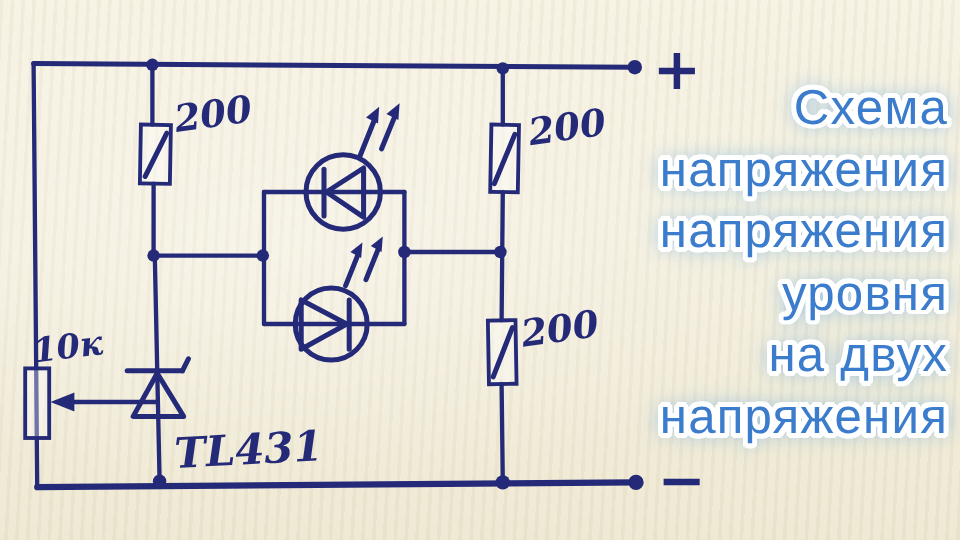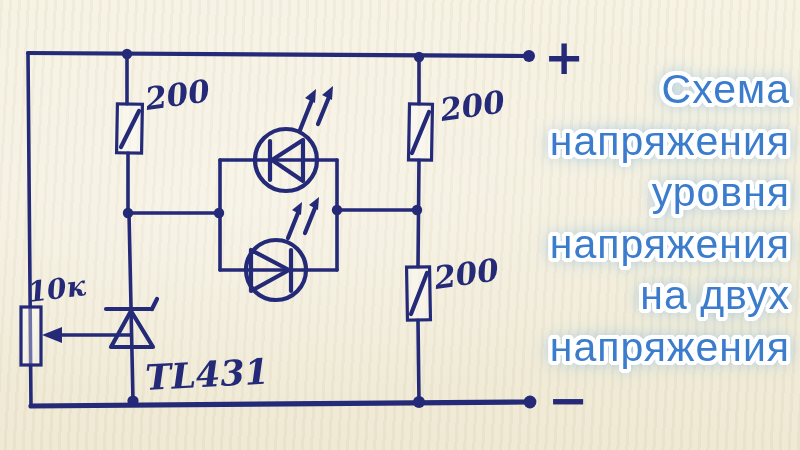--- a/index.html
+++ b/index.html
@@ -140,19 +140,19 @@
 
     <g>
       <text class="hand" x="544" y="74" font-size="48" font-style="normal">+</text>
       <text class="hand" x="548" y="417" font-size="48" font-style="normal">−</text>
     </g>
   </svg>
 
   <div class="title">
     <div>Схема</div>
     <div>напряжения</div>
+    <div>напряжения</div>
     <div>уровня</div>
-    <div>напряжения</div>
     <div>на двух</div>
     <div>напряжения</div>
   </div>
 
 </div>
 
 </body></html>

